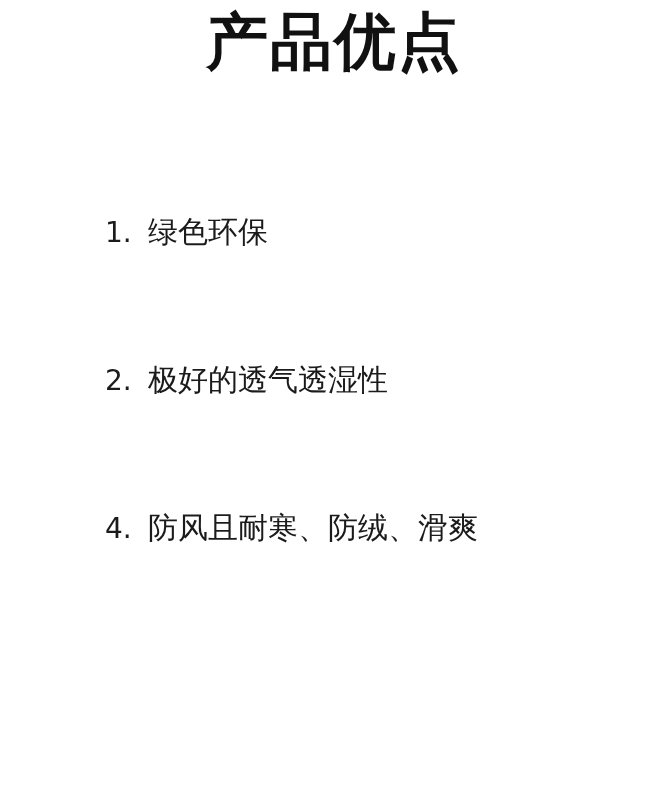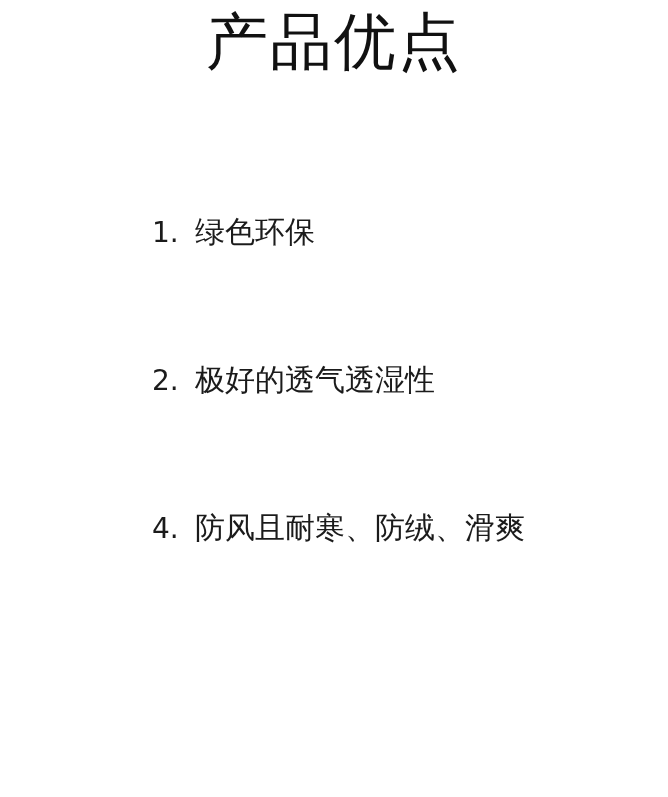--- a/index.html
+++ b/index.html
@@ -17,38 +17,37 @@
   .page {
     width: 668px;
     height: 797px;
     position: relative;
   }
   .title {
     margin: 0;
     padding-top: 6px;
     text-align: center;
     font-family: "DejaVu Sans", sans-serif;
-    font-weight: 400;
+    font-weight: 700;
     font-size: 62px;
     line-height: 71px;
     letter-spacing: 2px;
     color: #111111;
   }
   .content {
     margin-top: 81px;
   }
   .line {
     line-height: 49px;
     font-size: 30px;
     white-space: pre;
     color: #1b1b1b;
   }
   .adv-row {
-    padding-left: 69px;
-    margin-left: 23px;
+    padding-left: 45px;
   }
   .adv-num {
     display: inline-block;
     min-width: 43px;
     font-family: "DejaVu Sans", sans-serif;
     font-size: 28px;
   }
 </style>
 </head>
 <body>

